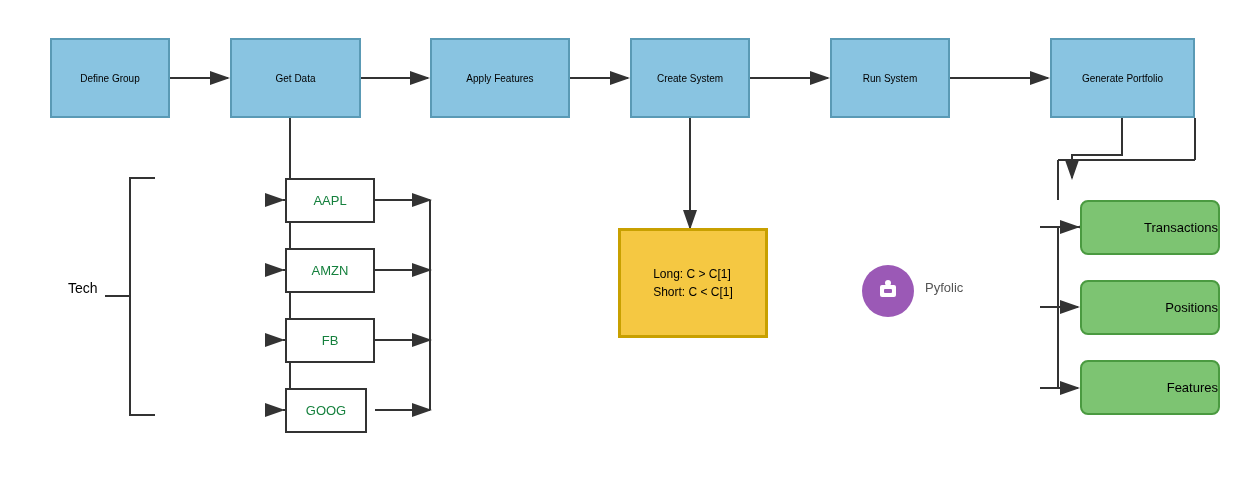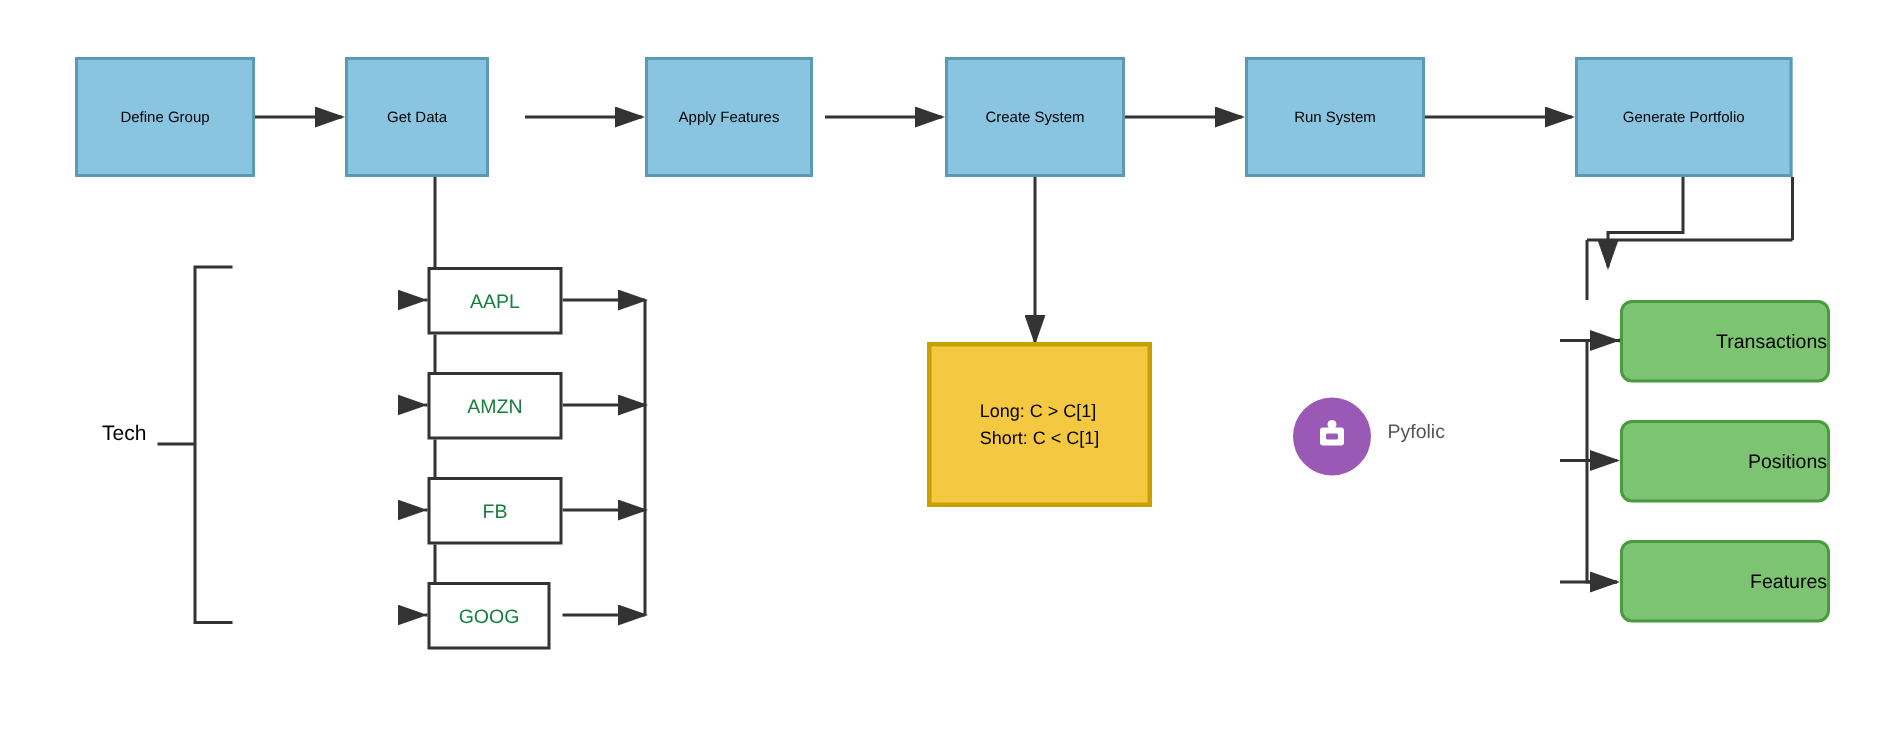--- a/index.html
+++ b/index.html
@@ -171,26 +171,26 @@
     <line x1="1195" y1="160" x2="1058" y2="160" stroke="#333" stroke-width="2"></line>
     <line x1="1058" y1="160" x2="1058" y2="200" stroke="#333" stroke-width="2"></line>
 
   </svg>
 
   <div class="process-box" style="left:50px; top:38px; width:120px; height:80px;">
     <span>Define
 Group</span>
   </div>
 
-  <div class="process-box" style="left:230px; top:38px; width:96px; height:80px;">
+  <div class="process-box" style="left:230px; top:38px; width:131px; height:80px;">
     <span>Get
 Data</span>
   </div>
 
-  <div class="process-box" style="left:430px; top:38px; width:112px; height:80px;">
+  <div class="process-box" style="left:430px; top:38px; width:140px; height:80px;">
     <span>Apply
 Features</span>
   </div>
 
   <div class="process-box" style="left:630px; top:38px; width:120px; height:80px;">
     <span>Create
 System</span>
   </div>
 
   <div class="process-box" style="left:830px; top:38px; width:120px; height:80px;">

